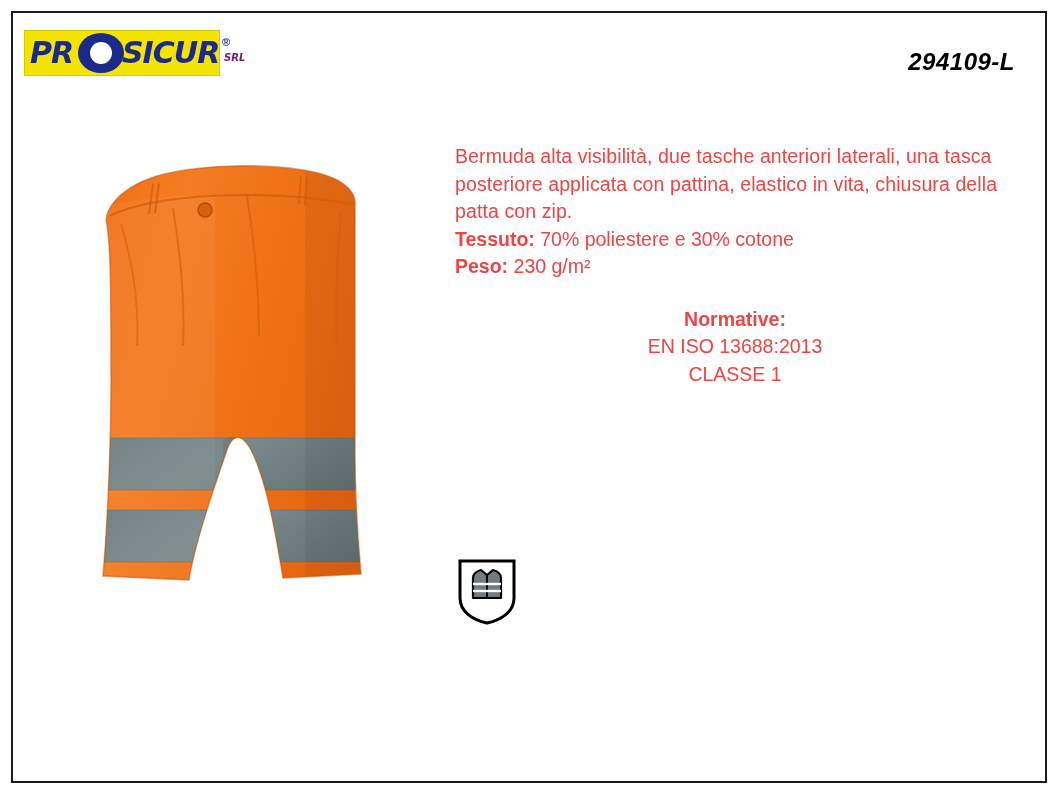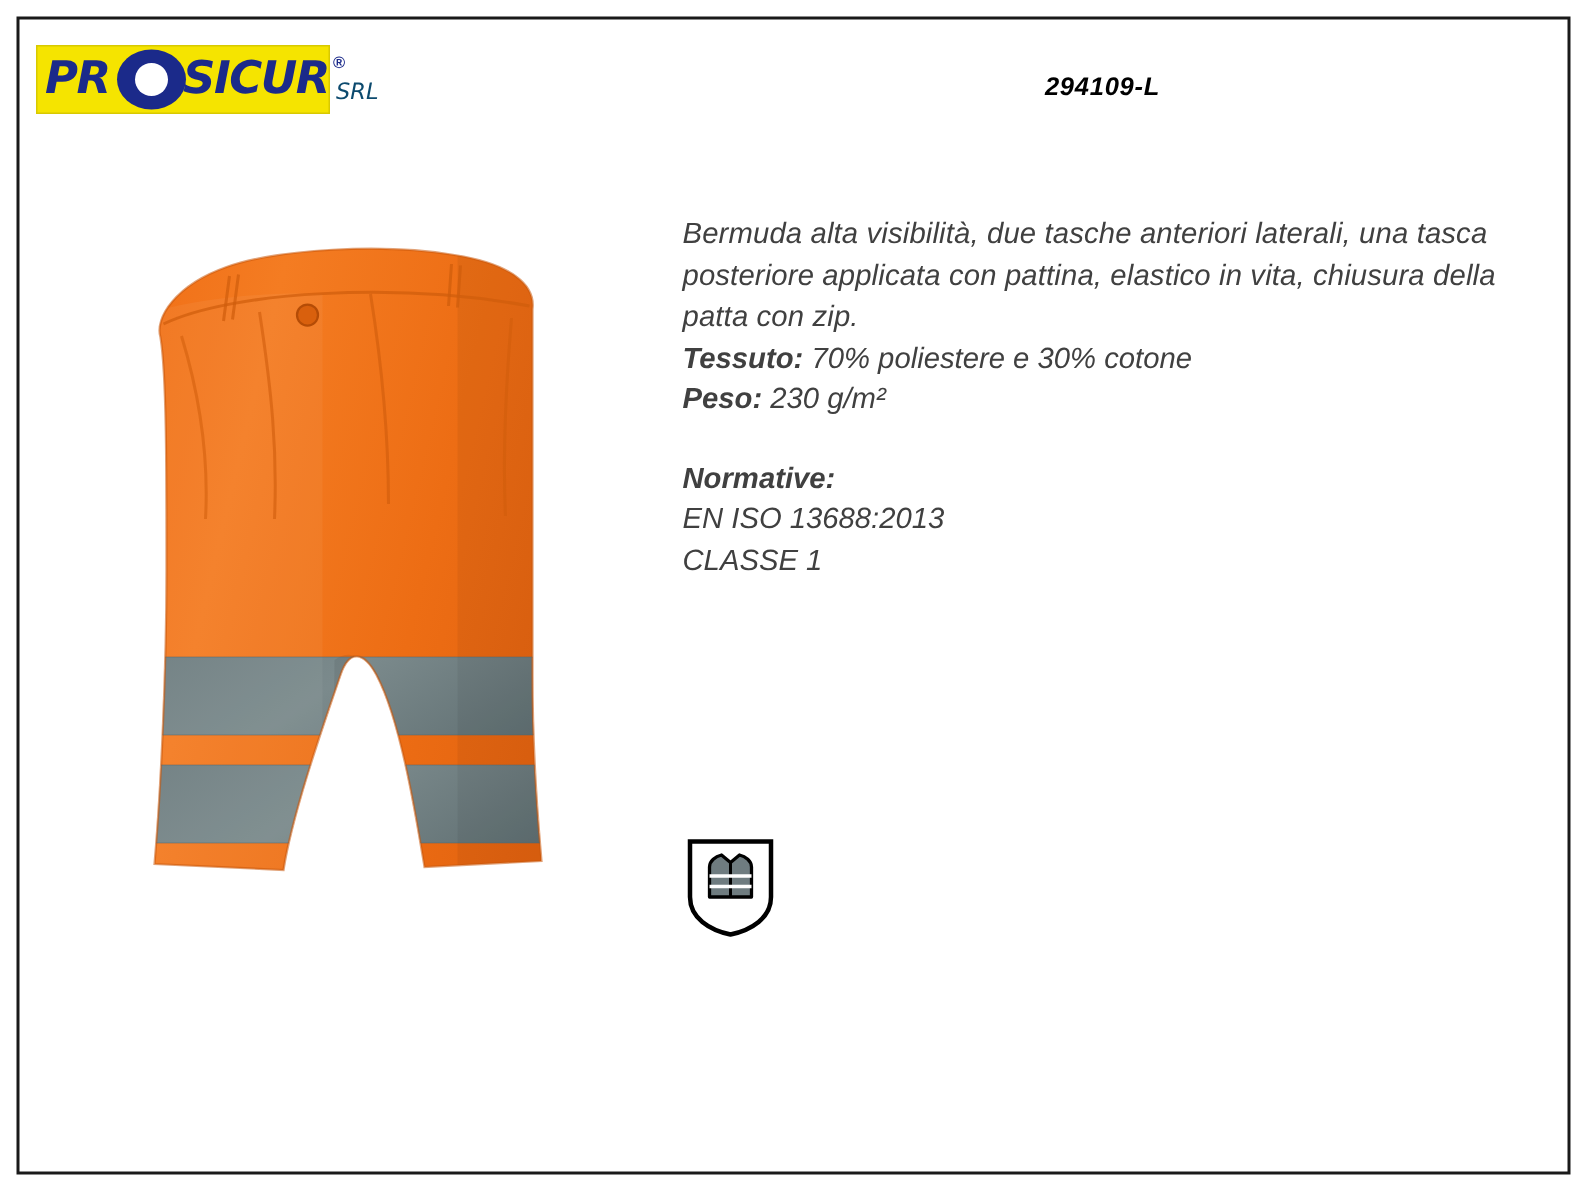--- a/index.html
+++ b/index.html
@@ -85,76 +85,76 @@
     top: 6px;
     font-size: 11px;
     color: #1b2a8a;
     font-weight: bold;
   }
   .logo-srl {
     position: absolute;
     left: 200px;
     top: 22px;
     font-family: "DejaVu Sans", sans-serif;
-    font-weight: normal;
+    font-weight: bold;
     font-style: italic;
-    font-size: 15px;
-    color: #0c4a6e;
+    font-size: 10px;
+    color: #701a75;
   }
 
   
   .doc-title {
     position: absolute;
     left: 455px;
     top: 48px;
     width: 560px;
-    text-align: center;
+    text-align: right;
     font-family: "Liberation Sans", sans-serif;
     font-weight: bold;
     font-style: italic;
-    font-size: 17px;
+    font-size: 24px;
     color: #000000;
     letter-spacing: 0.5px;
   }
 
   
   .product-image {
     position: absolute;
     left: 55px;
     top: 150px;
     width: 370px;
     height: 470px;
   }
 
   
   .desc {
     position: absolute;
     left: 455px;
     top: 143px;
     width: 560px;
-    color: #404040;
-    font-style: italic;
+    color: #ef4444;
   }
   .desc p.intro {
     margin: 0;
     font-size: 19.5px;
     line-height: 27.5px;
     letter-spacing: 0.1px;
   }
   .spec-block {
     font-size: 19.5px;
     line-height: 27.5px;
   }
   .spec-line .k {
     font-weight: bold;
   }
   .norm-block {
     margin-top: 25px;
     font-size: 19.5px;
     line-height: 27.5px;
+    text-align: center;
   }
   .norm-title {
     font-weight: bold;
   }
 
   
   .pictogram {
     position: absolute;
     left: 457px;
     top: 558px;

